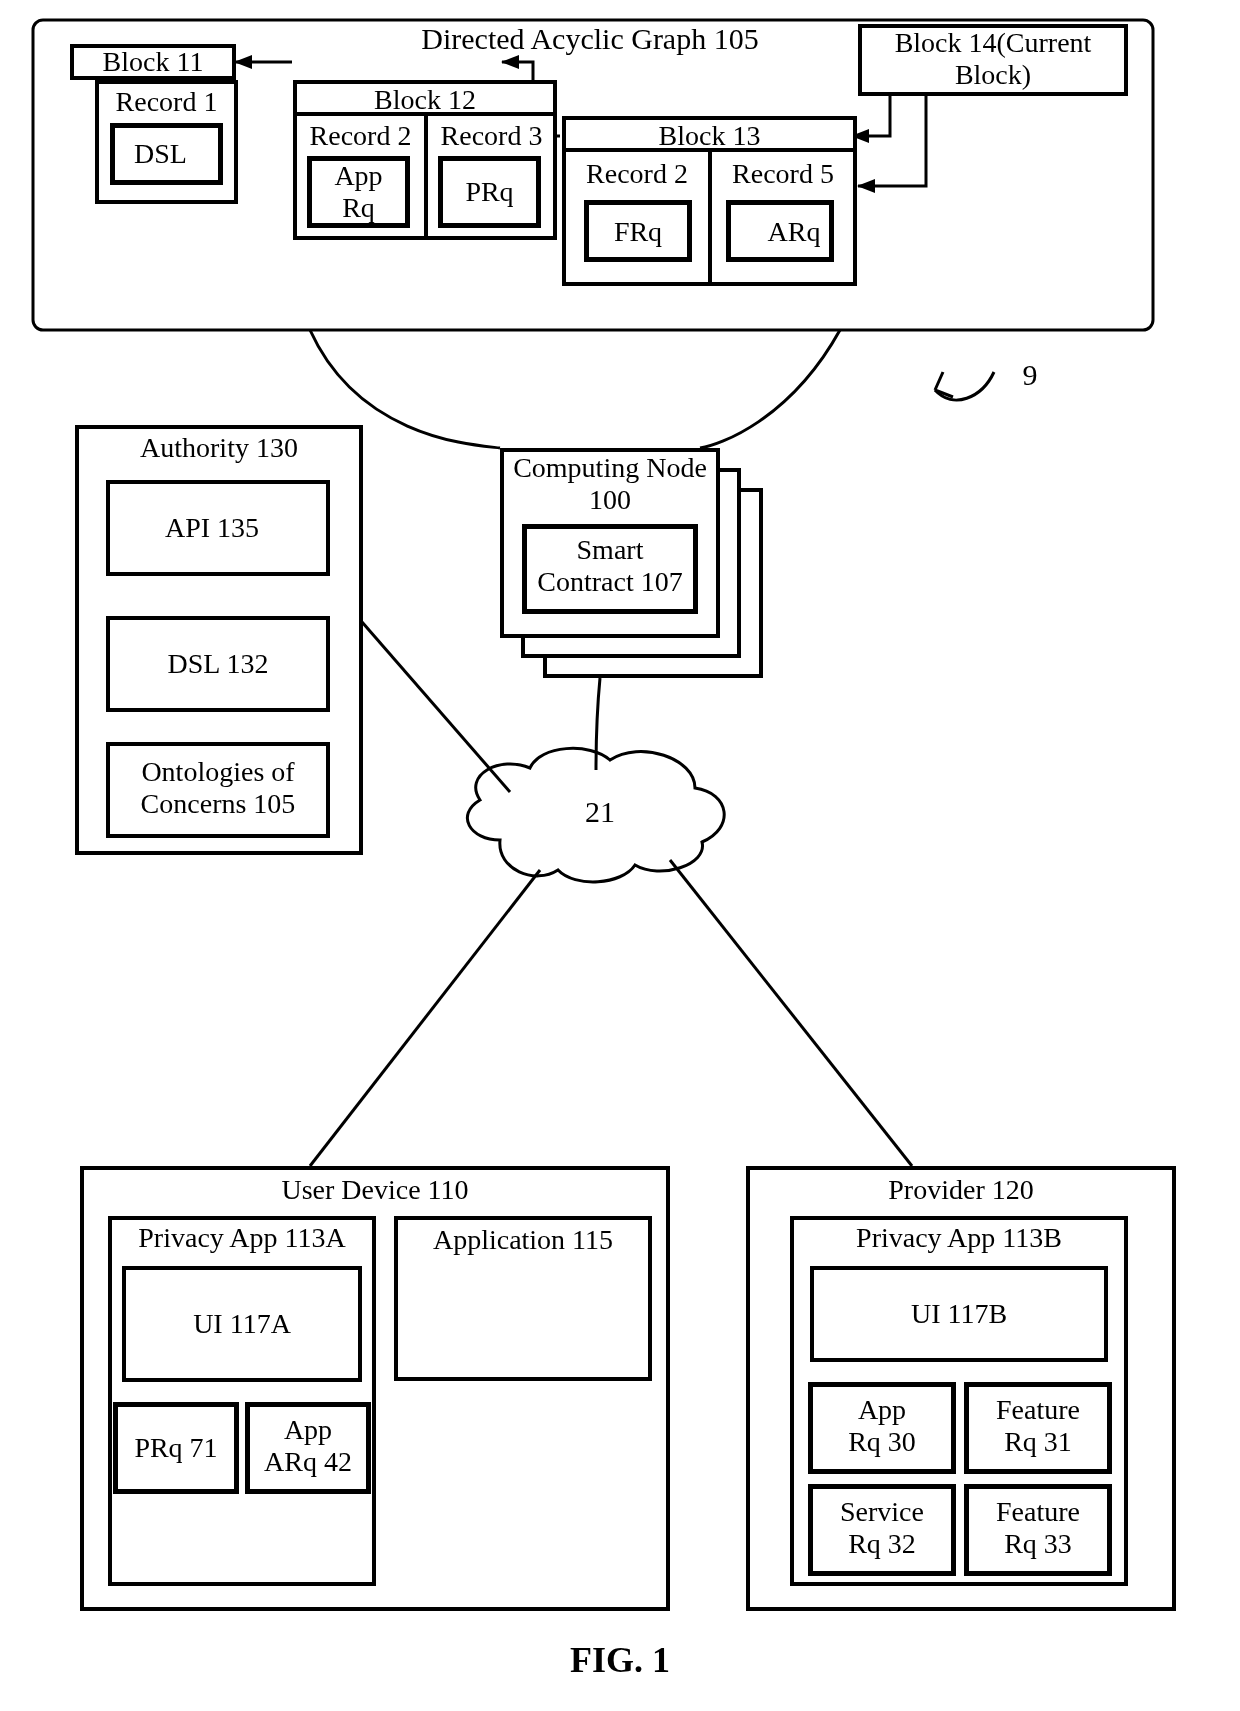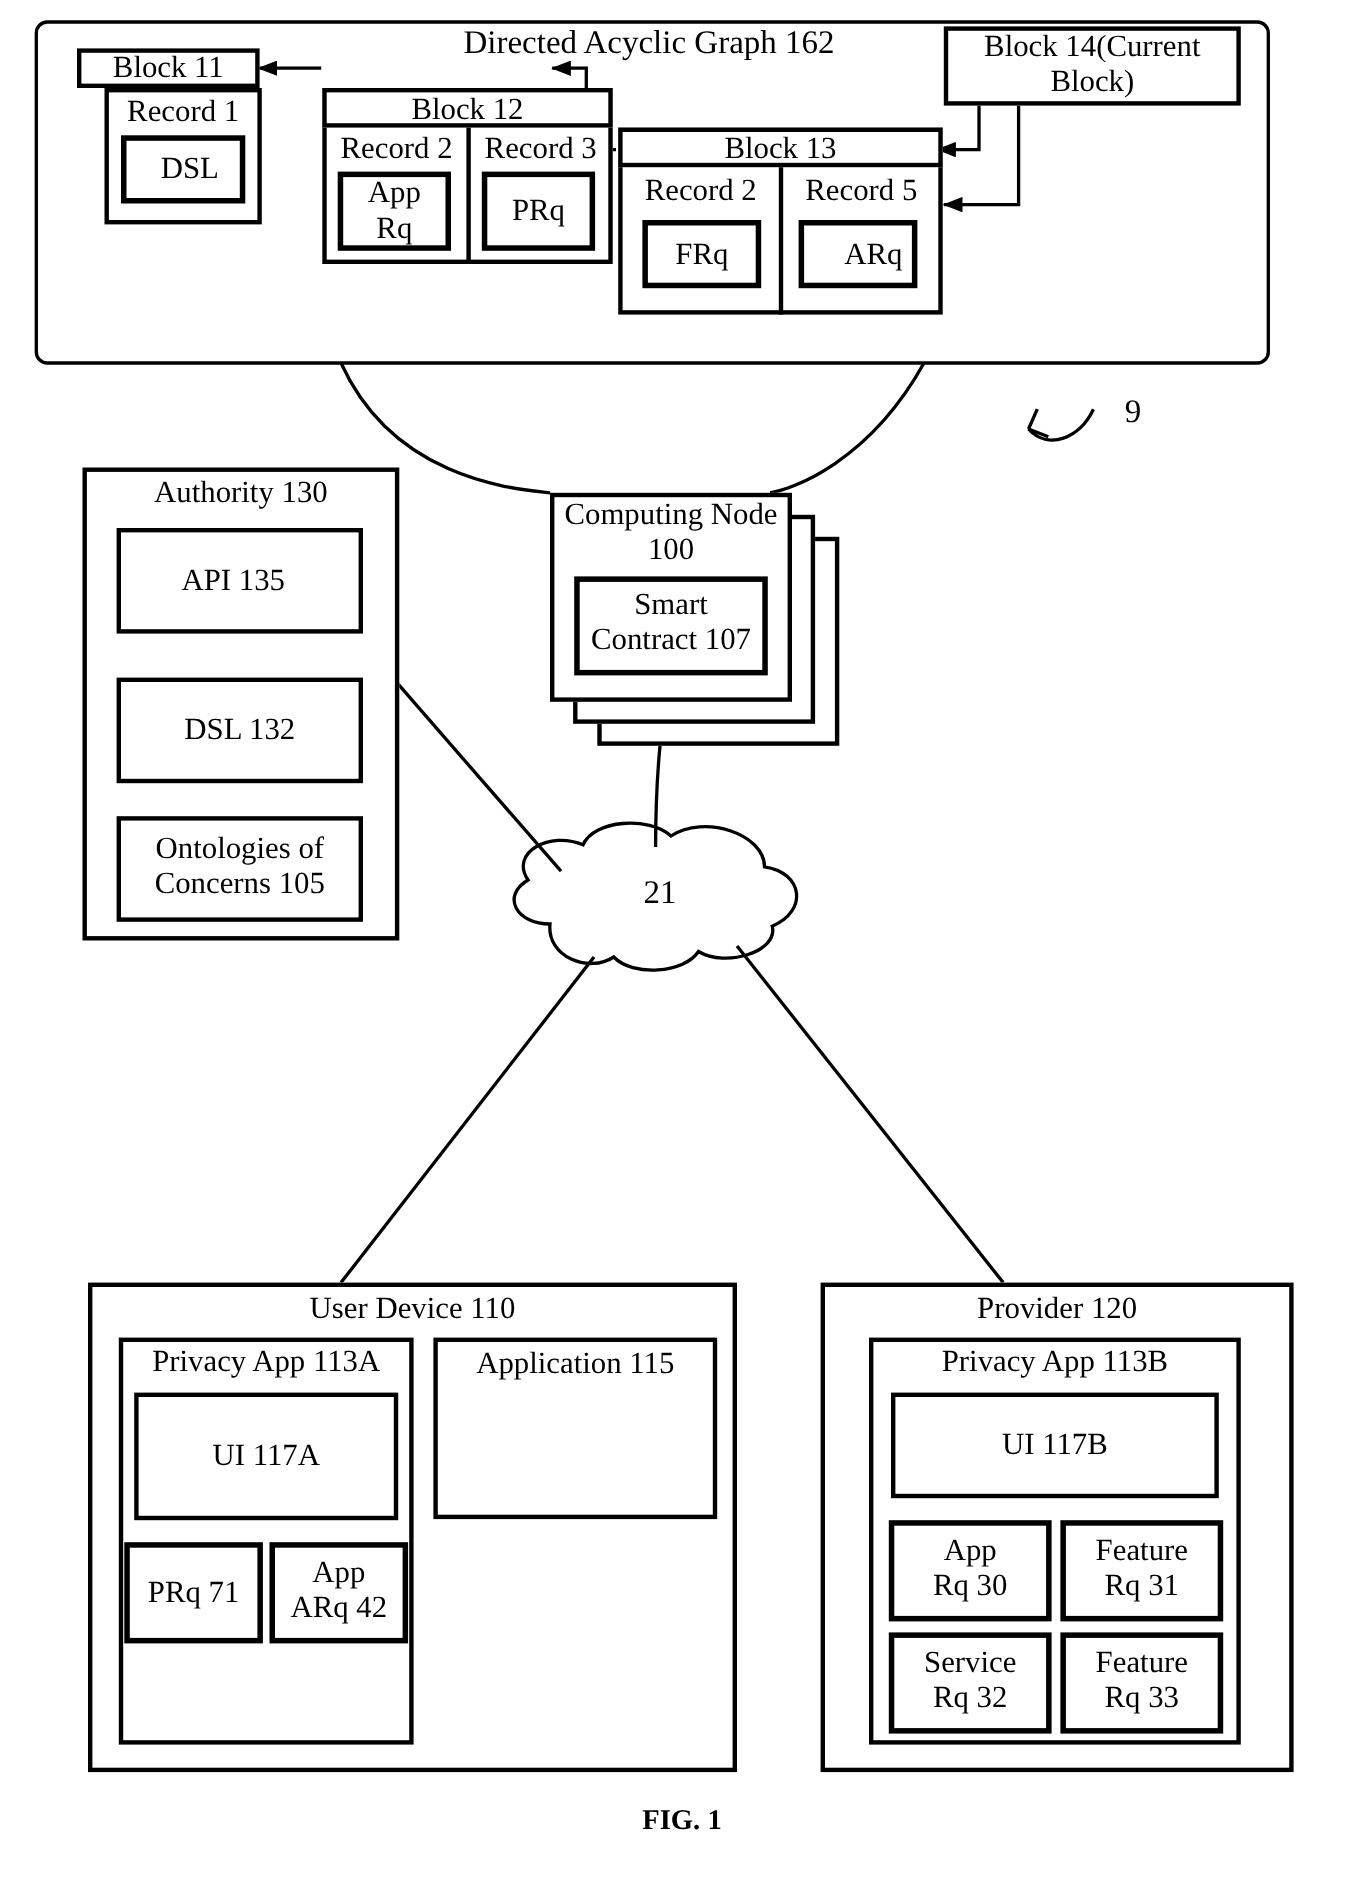--- a/index.html
+++ b/index.html
@@ -4,21 +4,21 @@
 <style>
   html,body{margin:0;padding:0}
   body{background:#fff;font-family:"Times New Roman",Georgia,serif}
   .stage{position:relative;width:1240px;height:1711px}
   svg{position:absolute;left:0;top:0}
   .box{position:absolute;border:4px solid #000;background:#fff;box-sizing:border-box}
   .dbox{position:absolute;border:5px solid #000;background:#fff;box-sizing:border-box}
   .lbl{position:absolute;text-align:center;color:#000;line-height:1.15}
   .f28{font-size:28px}
   .f30{font-size:30px}
-  .f32{font-size:26px}
+  .f32{font-size:36px}
 </style>
 </head>
 <body>
 
 <div class="stage">
 
   <svg width="1240" height="1711" viewBox="0 0 1240 1711">
     <defs>
       <marker id="ah" markerWidth="18" markerHeight="14" refX="17" refY="7" orient="auto" markerUnits="userSpaceOnUse">
         <path d="M0 0 L18 7 L0 14 Z" fill="#000"></path>
@@ -53,28 +53,28 @@
                C 535 885, 497 870, 500 840 Z"></path>
 
       <line x1="362" y1="622" x2="510" y2="792"></line>
 
       <line x1="540" y1="870" x2="310" y2="1166"></line>
 
       <line x1="670" y1="860" x2="912" y2="1166"></line>
     </g>
   </svg>
 
-  <span class="lbl f30" style="left:400px;top:22px;width:380px">Directed Acyclic Graph 162</span>
+  <span class="lbl f30" style="left:400px;top:22px;width:380px">Directed Acyclic Graph 105</span>
 
   <div class="box" style="left:70px;top:44px;width:166px;height:36px"></div>
   <span class="lbl f28" style="left:70px;top:46px;width:166px">Block 11</span>
   <div class="box" style="left:95px;top:80px;width:143px;height:124px"></div>
   <span class="lbl f28" style="left:95px;top:86px;width:143px">Record 1</span>
   <div class="dbox" style="left:110px;top:123px;width:113px;height:62px"></div>
-  <span class="lbl f28" style="left:116px;top:138px;width:113px">DSL</span>
+  <span class="lbl f28" style="left:104px;top:138px;width:113px">DSL</span>
 
   <div class="box" style="left:293px;top:80px;width:264px;height:160px"></div>
   <div class="box" style="left:293px;top:80px;width:264px;height:36px"></div>
   <span class="lbl f28" style="left:293px;top:84px;width:264px">Block 12</span>
 
   <div style="position:absolute;left:424px;top:116px;width:0;height:124px;border-left:4px solid #000"></div>
   <span class="lbl f28" style="left:297px;top:120px;width:127px">Record 2</span>
   <span class="lbl f28" style="left:428px;top:120px;width:127px">Record 3</span>
   <div class="dbox" style="left:307px;top:156px;width:103px;height:72px"></div>
   <span class="lbl f28" style="left:307px;top:160px;width:103px;white-space:pre-line">App

